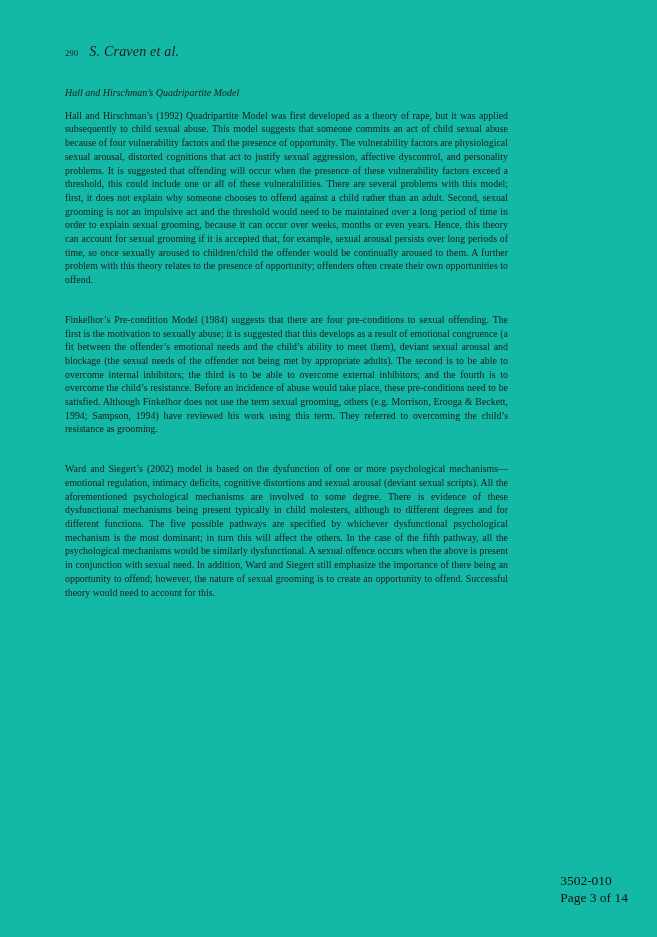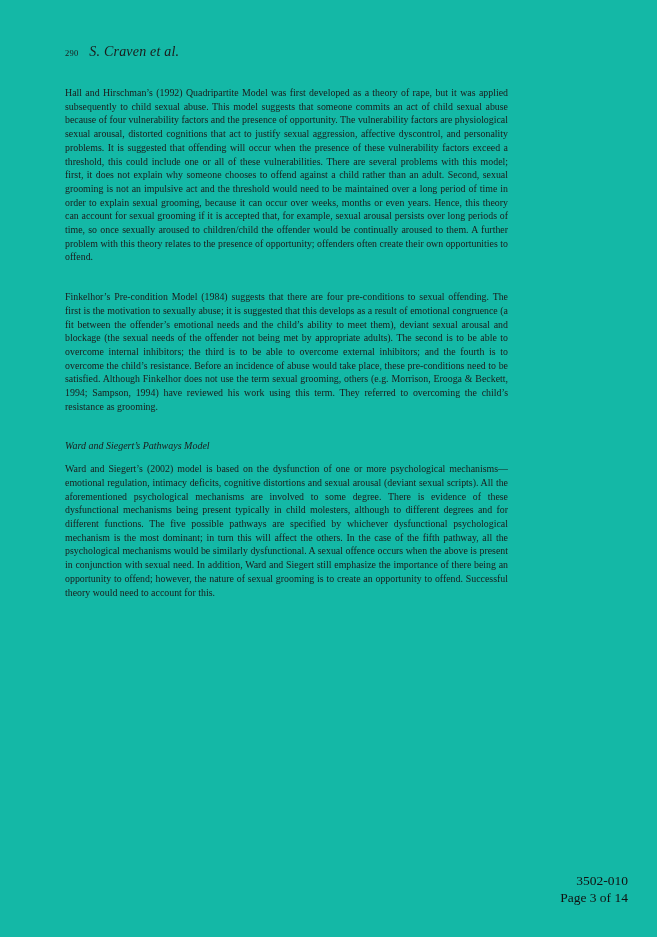--- a/index.html
+++ b/index.html
@@ -49,21 +49,21 @@
     font-style: italic;
     font-weight: normal;
     font-size: 10px;
     line-height: 13.7px;
     margin-bottom: 9px;
   }
   .stamp {
     position: absolute;
     right: 29px;
     top: 872px;
-    text-align: right;
+    text-align: left;
     font-size: 13.5px;
     line-height: 17px;
     color: #111;
   }
   .bates {
     position: absolute;
     right: 17px;
     top: 962px;
     font-size: 13px;
     color: #111;
@@ -75,29 +75,29 @@
 <div class="page">
   <div class="content">
 
     <div class="page-header">
       <span class="folio">290</span>
       <span class="running-head">S. Craven et al.</span>
     </div>
 
 
     <div class="section">
+      <h2 class="section-heading">Hall and Hirschman’s Quadripartite Model</h2>
       <p class="body-text">Hall and Hirschman’s (1992) Quadripartite Model was first developed as a theory of rape, but it was applied subsequently to child sexual abuse. This model suggests that someone commits an act of child sexual abuse because of four vulnerability factors and the presence of opportunity. The vulnerability factors are physiological sexual arousal, distorted cognitions that act to justify sexual aggression, affective dyscontrol, and personality problems. It is suggested that offending will occur when the presence of these vulnerability factors exceed a threshold, this could include one or all of these vulnerabilities. There are several problems with this model; first, it does not explain why someone chooses to offend against a child rather than an adult. Second, sexual grooming is not an impulsive act and the threshold would need to be maintained over a long period of time in order to explain sexual grooming, because it can occur over weeks, months or even years. Hence, this theory can account for sexual grooming if it is accepted that, for example, sexual arousal persists over long periods of time, so once sexually aroused to children/child the offender would be continually aroused to them. A further problem with this theory relates to the presence of opportunity; offenders often create their own opportunities to offend.</p>
     </div>
 
     <div class="section">
       <p class="body-text">Finkelhor’s Pre-condition Model (1984) suggests that there are four pre-conditions to sexual offending. The first is the motivation to sexually abuse; it is suggested that this develops as a result of emotional congruence (a fit between the offender’s emotional needs and the child’s ability to meet them), deviant sexual arousal and blockage (the sexual needs of the offender not being met by appropriate adults). The second is to be able to overcome internal inhibitors; the third is to be able to overcome external inhibitors; and the fourth is to overcome the child’s resistance. Before an incidence of abuse would take place, these pre-conditions need to be satisfied. Although Finkelhor does not use the term sexual grooming, others (e.g. Morrison, Erooga &amp; Beckett, 1994; Sampson, 1994) have reviewed his work using this term. They referred to overcoming the child’s resistance as grooming.</p>
     </div>
 
     <div class="section">
-      <h2 class="section-heading">Ward and Siegert’s Pathways Model</h2>
       <p class="body-text">Ward and Siegert’s (2002) model is based on the dysfunction of one or more psychological mechanisms—emotional regulation, intimacy deficits, cognitive distortions and sexual arousal (deviant sexual scripts). All the aforementioned psychological mechanisms are involved to some degree. There is evidence of these dysfunctional mechanisms being present typically in child molesters, although to different degrees and for different functions. The five possible pathways are specified by whichever dysfunctional psychological mechanism is the most dominant; in turn this will affect the others. In the case of the fifth pathway, all the psychological mechanisms would be similarly dysfunctional. A sexual offence occurs when the above is present in conjunction with sexual need. In addition, Ward and Siegert still emphasize the importance of there being an opportunity to offend; however, the nature of sexual grooming is to create an opportunity to offend. Successful theory would need to account for this.</p>
     </div>
 
   </div>
 
   <div class="stamp">
     <div>3502-010</div>
     <div>Page 3 of 14</div>
   </div>
 

